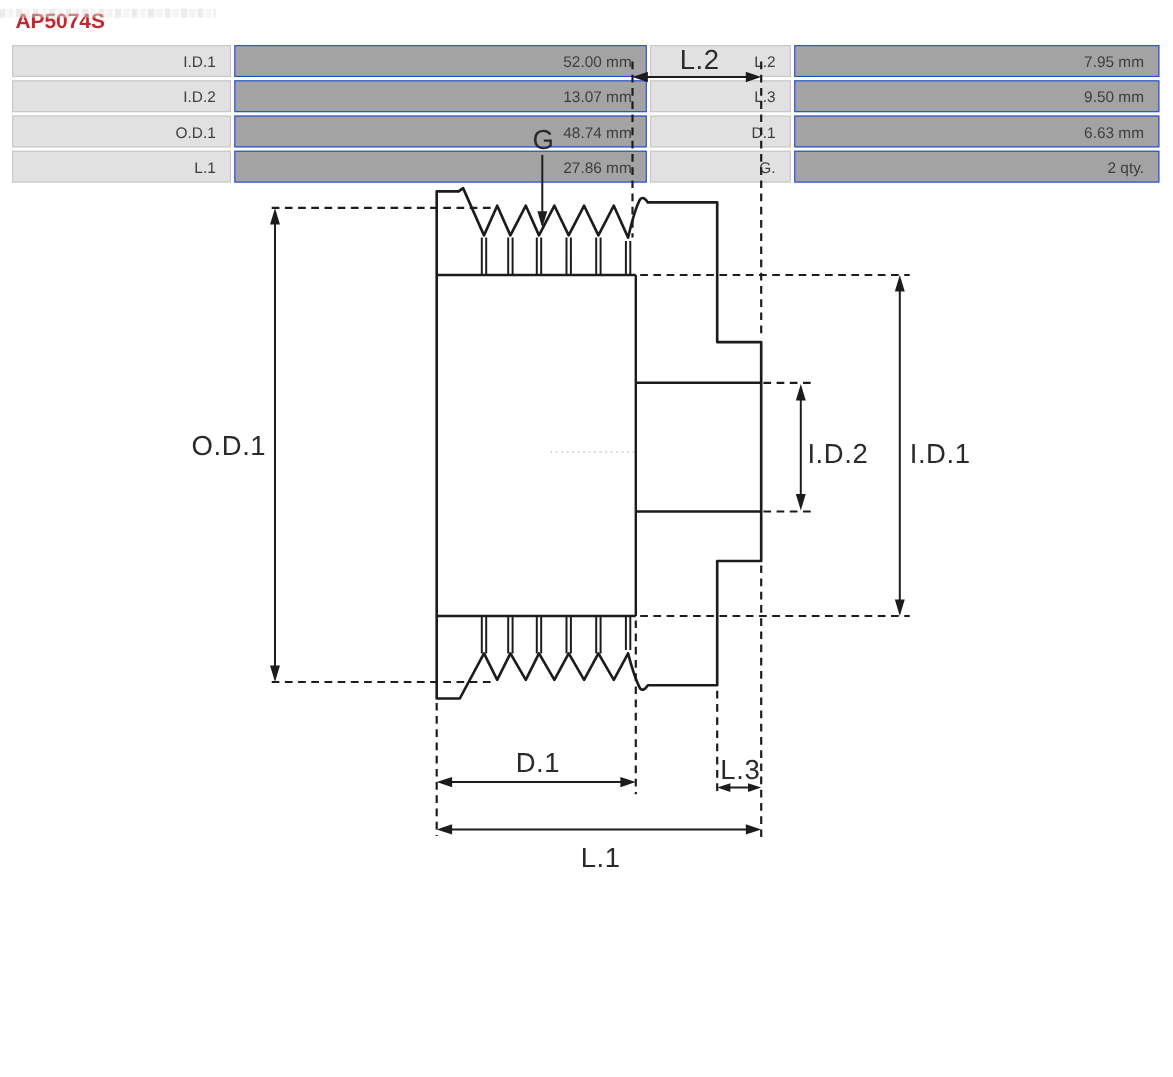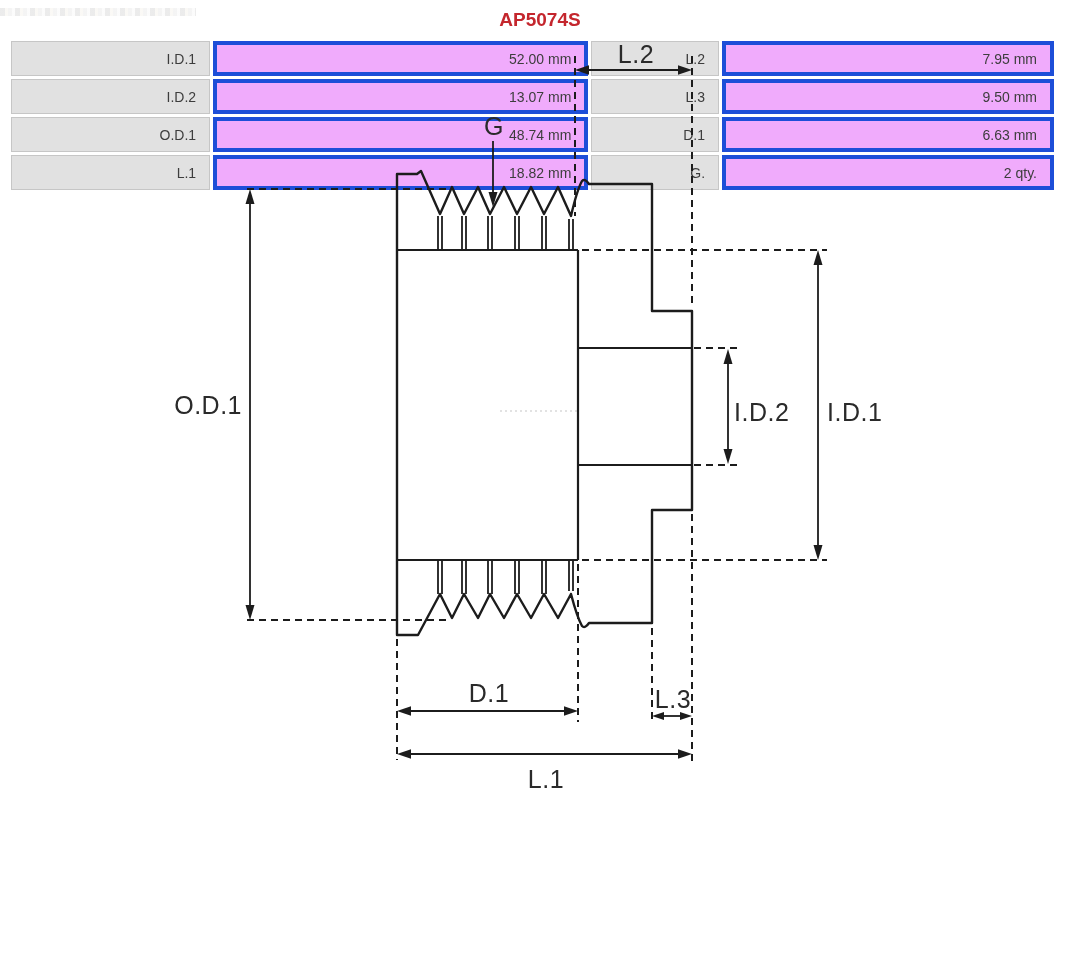--- a/index.html
+++ b/index.html
@@ -39,21 +39,20 @@
     fill: #2a2a2a;
     letter-spacing: 0.5px;
   }
 
   .part-number {
     margin: 8px 0 7px 14px;
     font-size: 19px;
     font-weight: bold;
     color: #c4262d;
     line-height: 23px;
-    text-align: center;
   }
 
   table.spec {
     border-collapse: separate;
     border-spacing: 3px;
     margin-left: 8px;
     table-layout: fixed;
     width: 1049px;
   }
   table.spec td {
@@ -63,22 +62,22 @@
     text-align: right;
     padding: 0 13px 0 6px;
     white-space: nowrap;
     overflow: hidden;
   }
   td.lbl-cell {
     background: #e1e1e1;
     border: 1px solid #c6c6c6;
   }
   td.val-cell {
-    background: #f0abfc;
-    border: 4px solid #1d4ed8;
+    background: #a3a3a3;
+    border: 1px solid #1d4ed8;
   }
 </style>
 </head>
 <body>
 
 <div class="page">
 
   <div class="watermark"></div>
 
   <div class="drawing-wrap">
@@ -186,20 +185,20 @@
         <td class="val-cell">9.50 mm</td>
       </tr>
       <tr>
         <td class="lbl-cell">O.D.1</td>
         <td class="val-cell">48.74 mm</td>
         <td class="lbl-cell">D.1</td>
         <td class="val-cell">6.63 mm</td>
       </tr>
       <tr>
         <td class="lbl-cell">L.1</td>
-        <td class="val-cell">18.82 mm</td>
+        <td class="val-cell">27.86 mm</td>
         <td class="lbl-cell">G.</td>
         <td class="val-cell">2 qty.</td>
       </tr>
     </tbody>
   </table>
 
 </div>
 
 </body></html>

